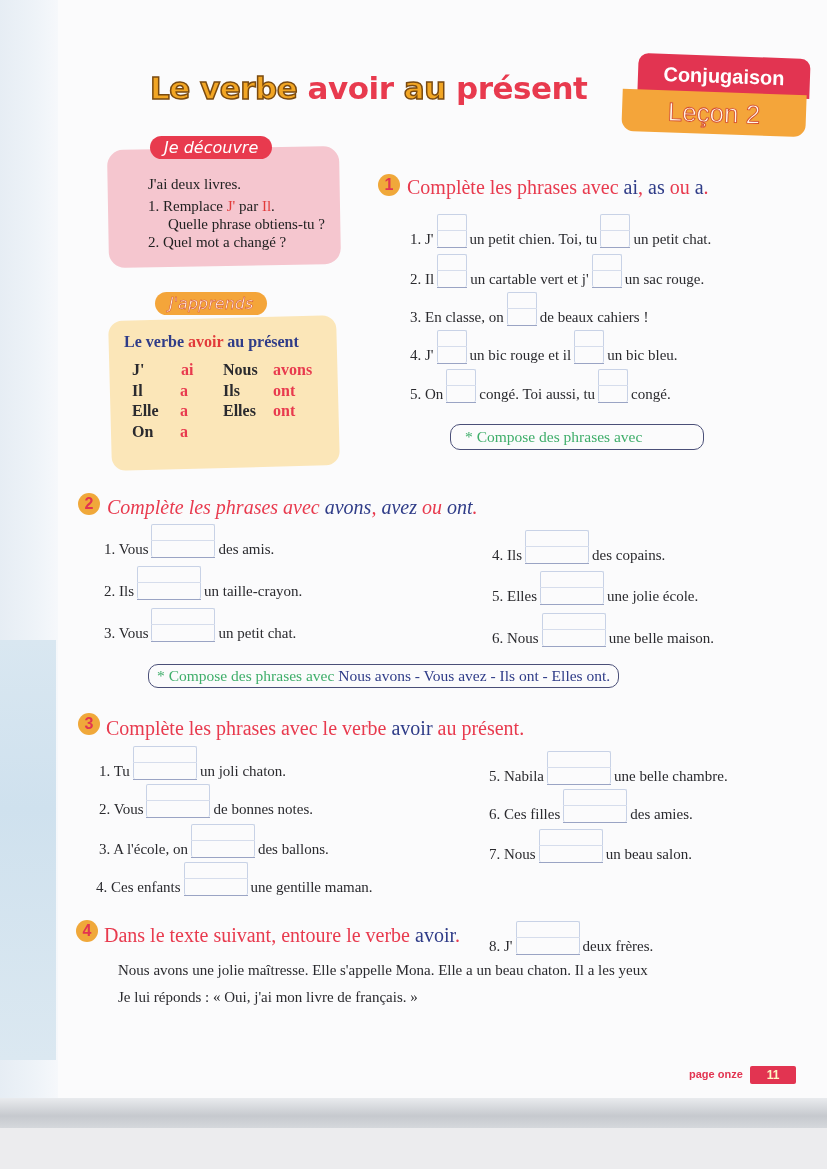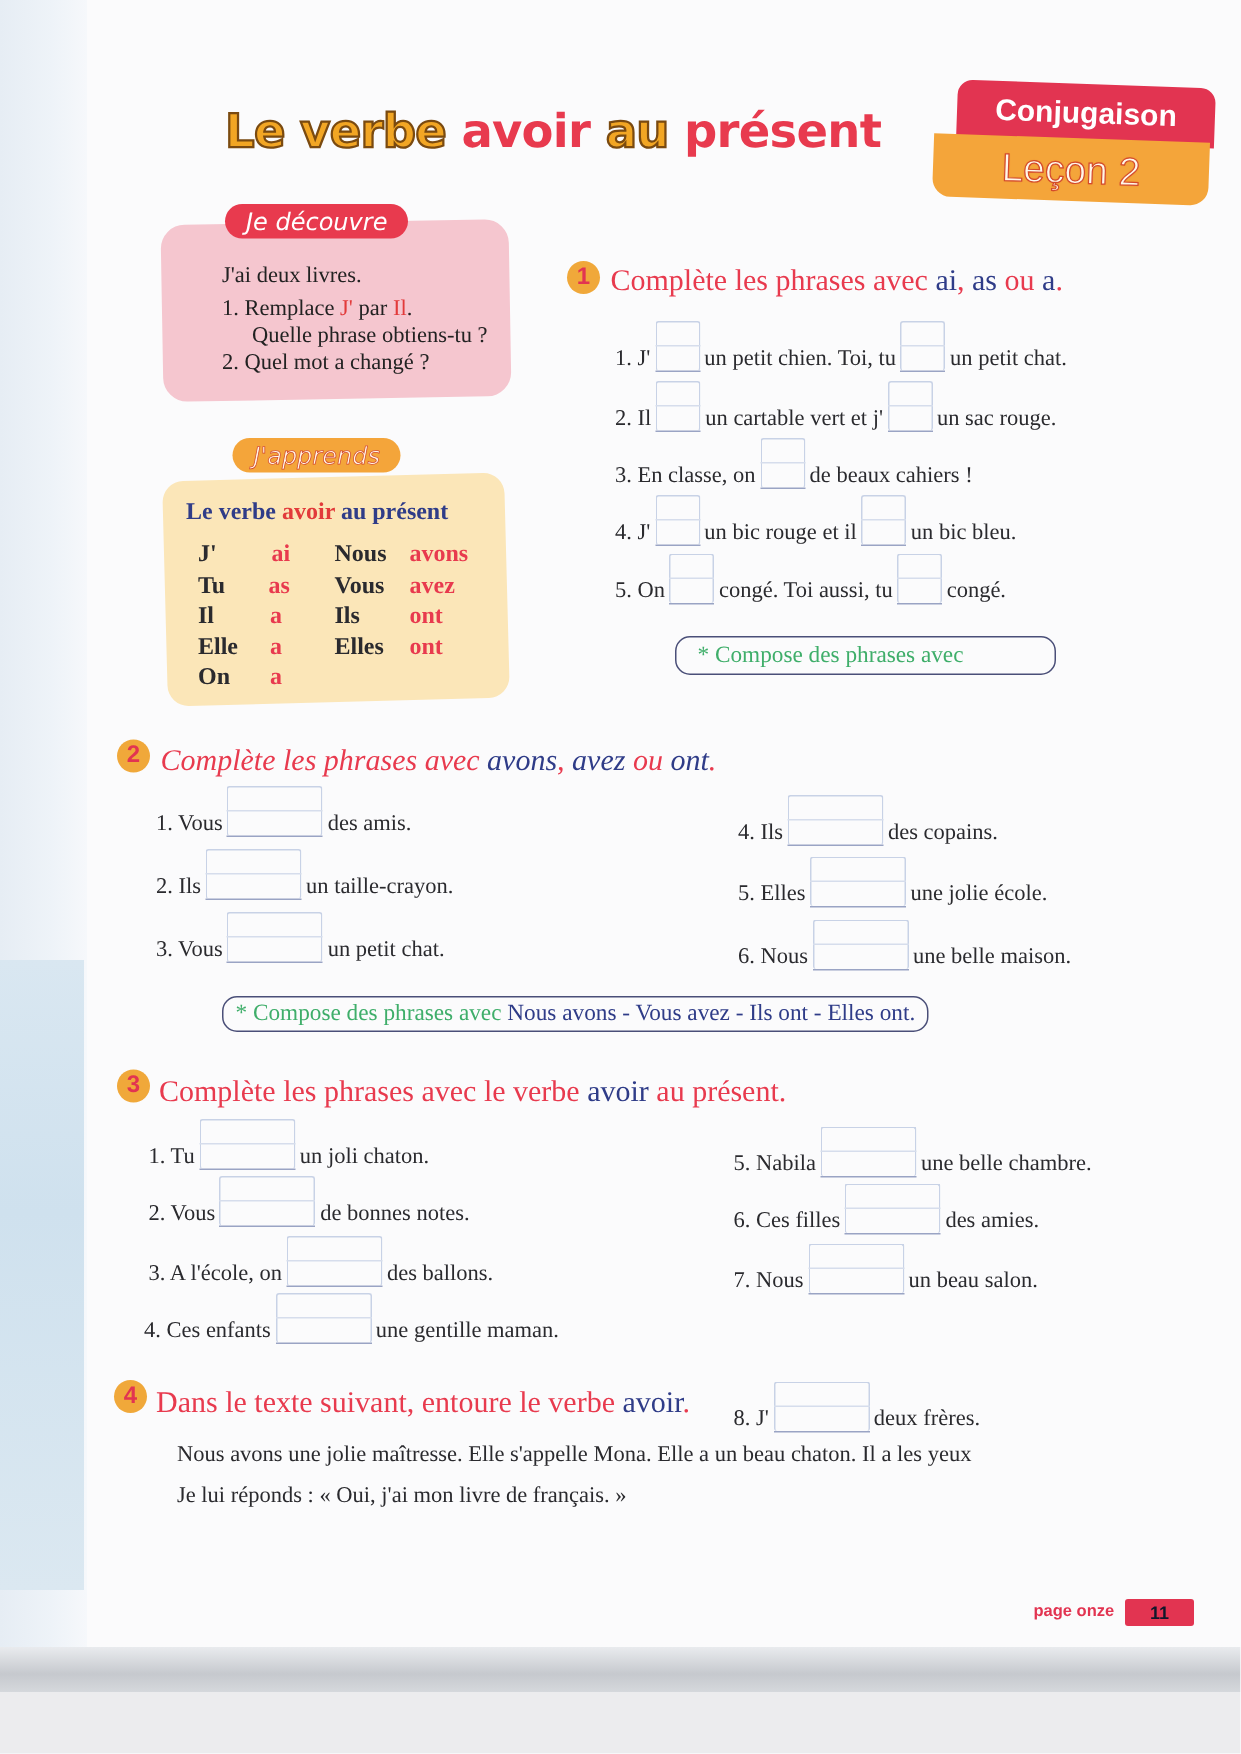--- a/index.html
+++ b/index.html
@@ -102,21 +102,21 @@
     padding:2px 8px; background:transparent;
   }
   .compose-box .green { color:#3fae6a; }
 
   .para { font-size:15px; color:#2a2a2e; line-height:25px; }
 
   .page-footer-label {
     left:689px; top:1068px; font-family:"Liberation Sans",sans-serif; font-size:11px; font-weight:bold; color:#e23451;
   }
   .page-num {
-    left:750px; top:1066px; width:46px; height:18px; background:#e23451; color:#0f172a;
+    left:750px; top:1066px; width:46px; height:18px; background:#e23451; color:#fef9c3;
     font-family:"Liberation Sans",sans-serif; font-size:12px; font-weight:bold;
     display:flex; align-items:center; justify-content:center; border-radius:2px;
   }
 </style>
 </head>
 <body>
 
 <div class="abs left-margin"></div>
 <div class="abs left-band"></div>
 <div class="abs bottom-shadow"></div>
@@ -146,26 +146,20 @@
 <div class="abs pill pill-apprends">J'apprends</div>
 <div class="abs conj-title"><span>Le verbe </span><span class="red">avoir</span><span> au présent</span></div>
 <div class="abs conj-table" style="width:200px;">
   <div class="conj-row">
       <span class="pron" style="left:2px">J'</span>
       <span class="verb" style="left:51px">ai</span>
       <span class="pron" style="left:93px">Nous</span>
       <span class="verb" style="left:143px">avons</span>
     </div>
   <div class="conj-row">
-      <span class="pron" style="left:2px">Tu</span>
-      <span class="verb" style="left:49px">as</span>
-      <span class="pron" style="left:93px">Vous</span>
-      <span class="verb" style="left:143px">avez</span>
-    </div>
-  <div class="conj-row">
       <span class="pron" style="left:2px">Il</span>
       <span class="verb" style="left:50px">a</span>
       <span class="pron" style="left:93px">Ils</span>
       <span class="verb" style="left:143px">ont</span>
     </div>
   <div class="conj-row">
       <span class="pron" style="left:2px">Elle</span>
       <span class="verb" style="left:50px">a</span>
       <span class="pron" style="left:93px">Elles</span>
       <span class="verb" style="left:143px">ont</span>

